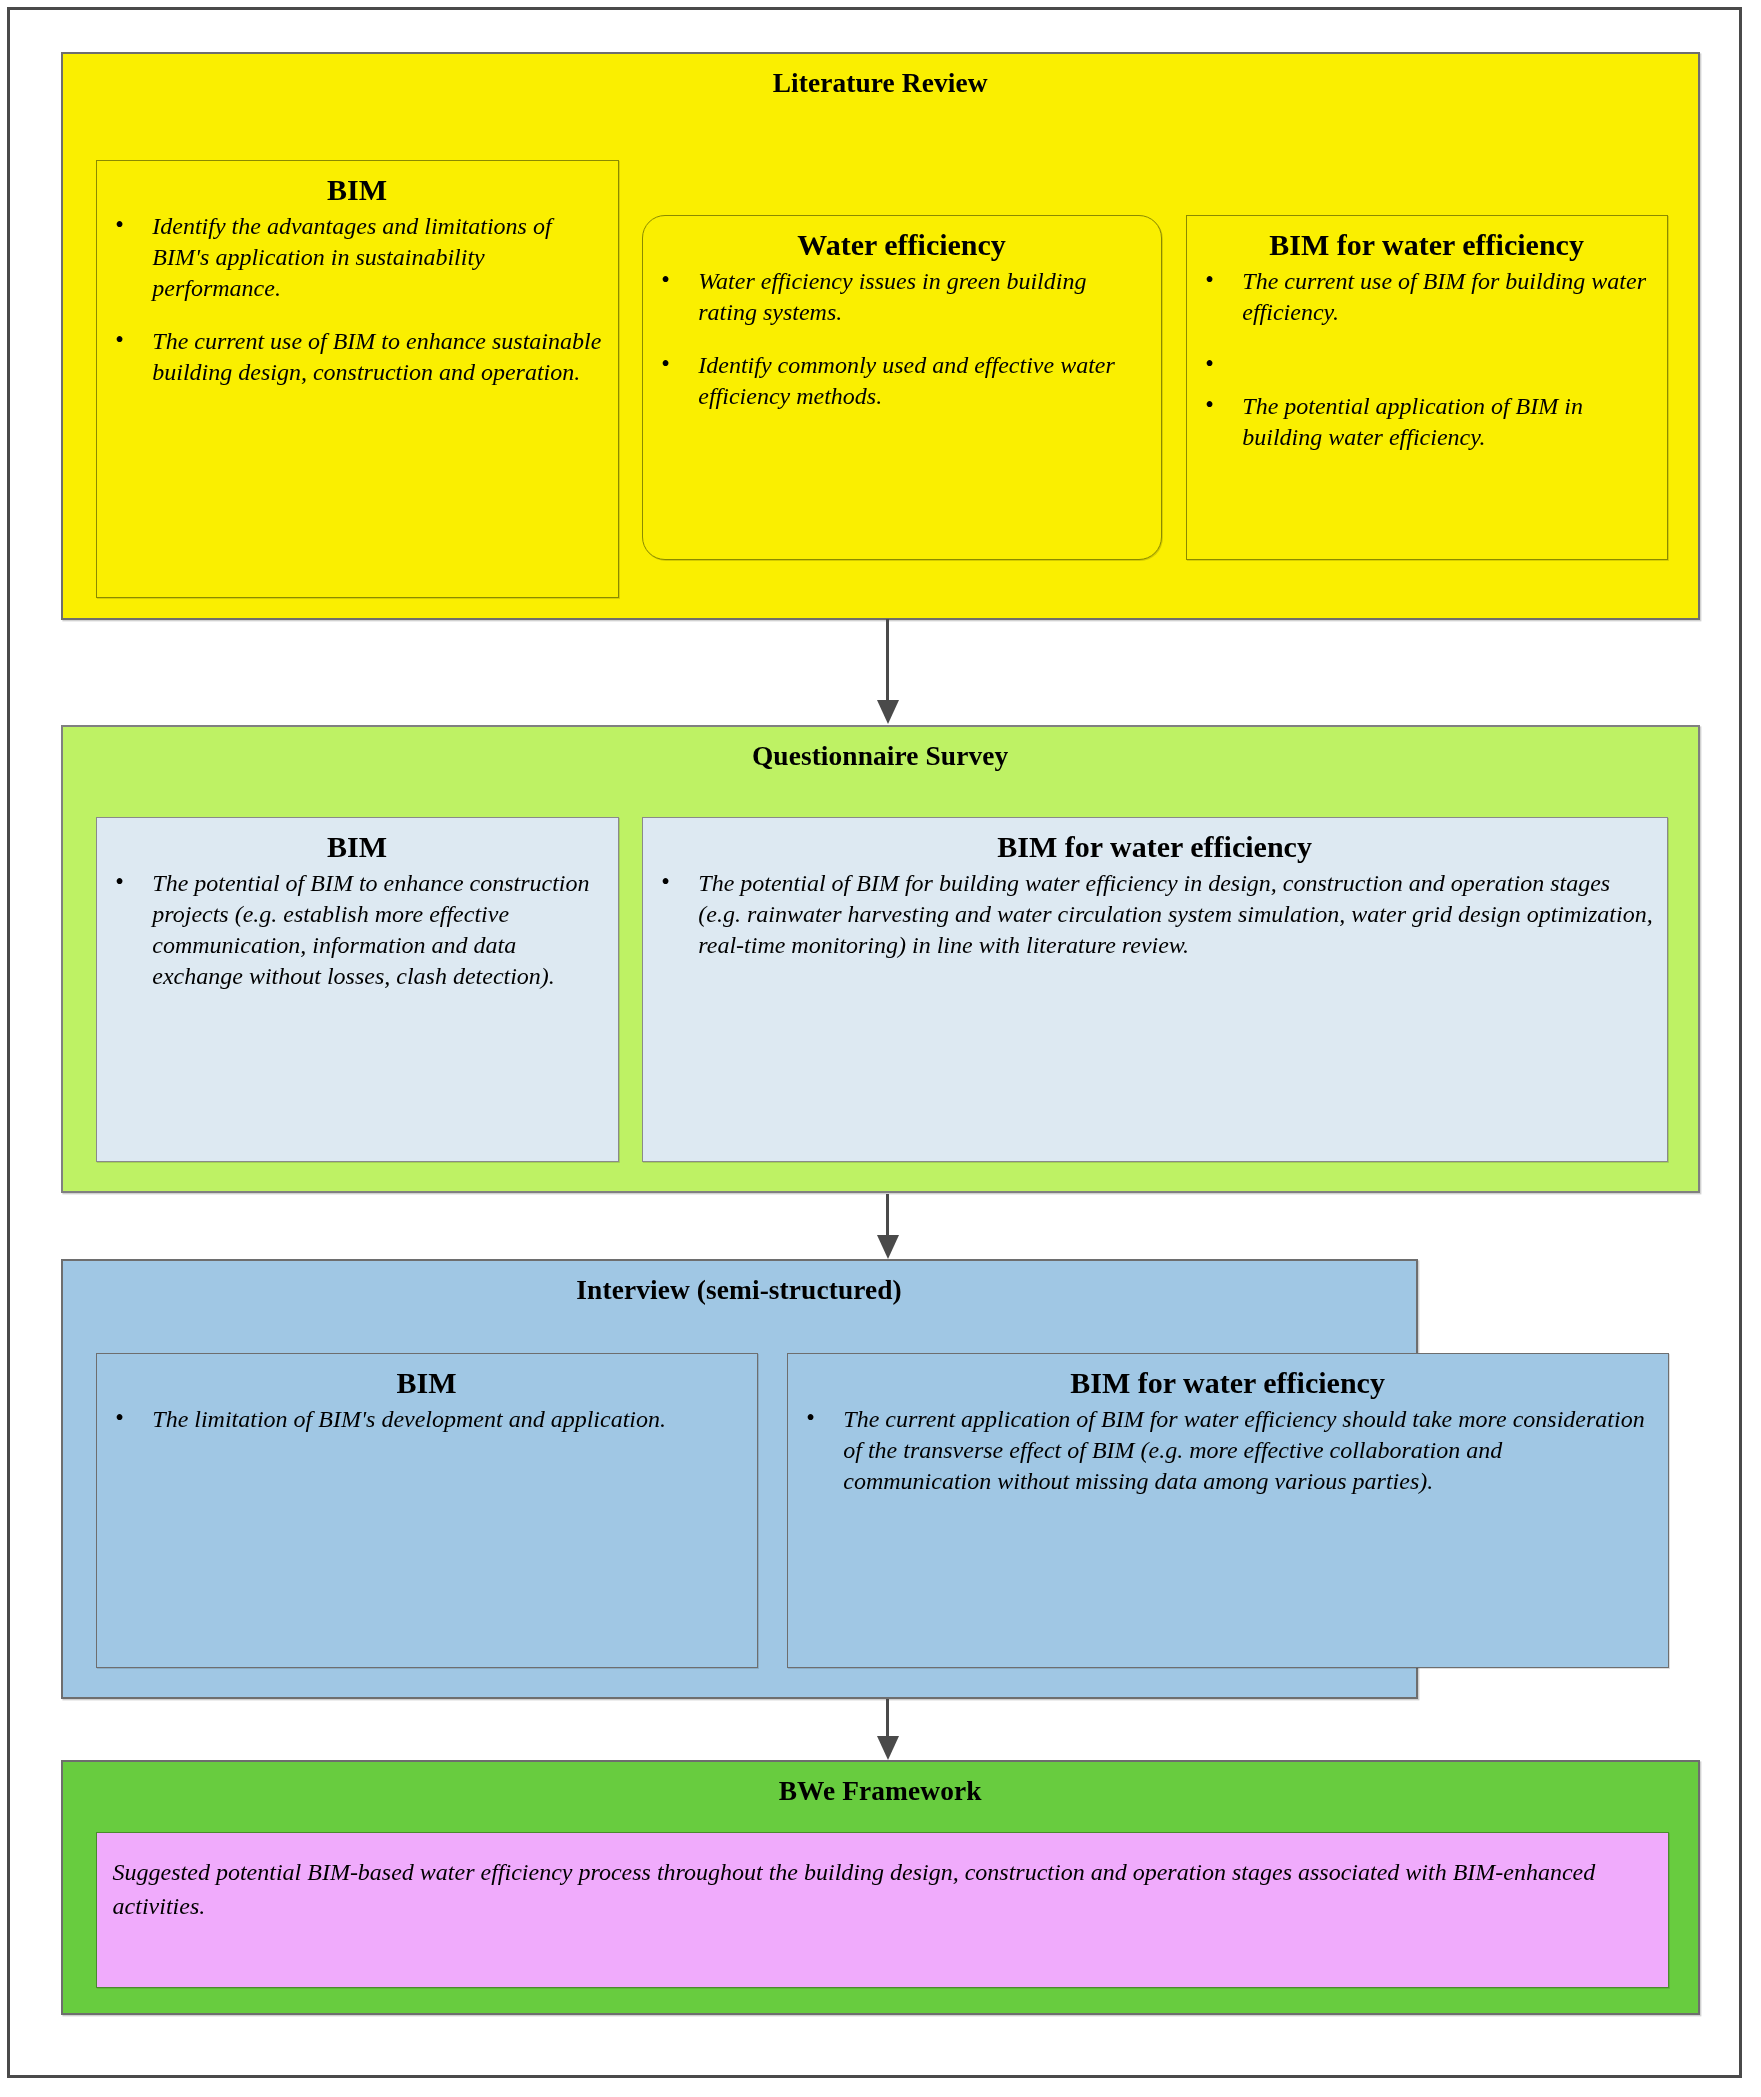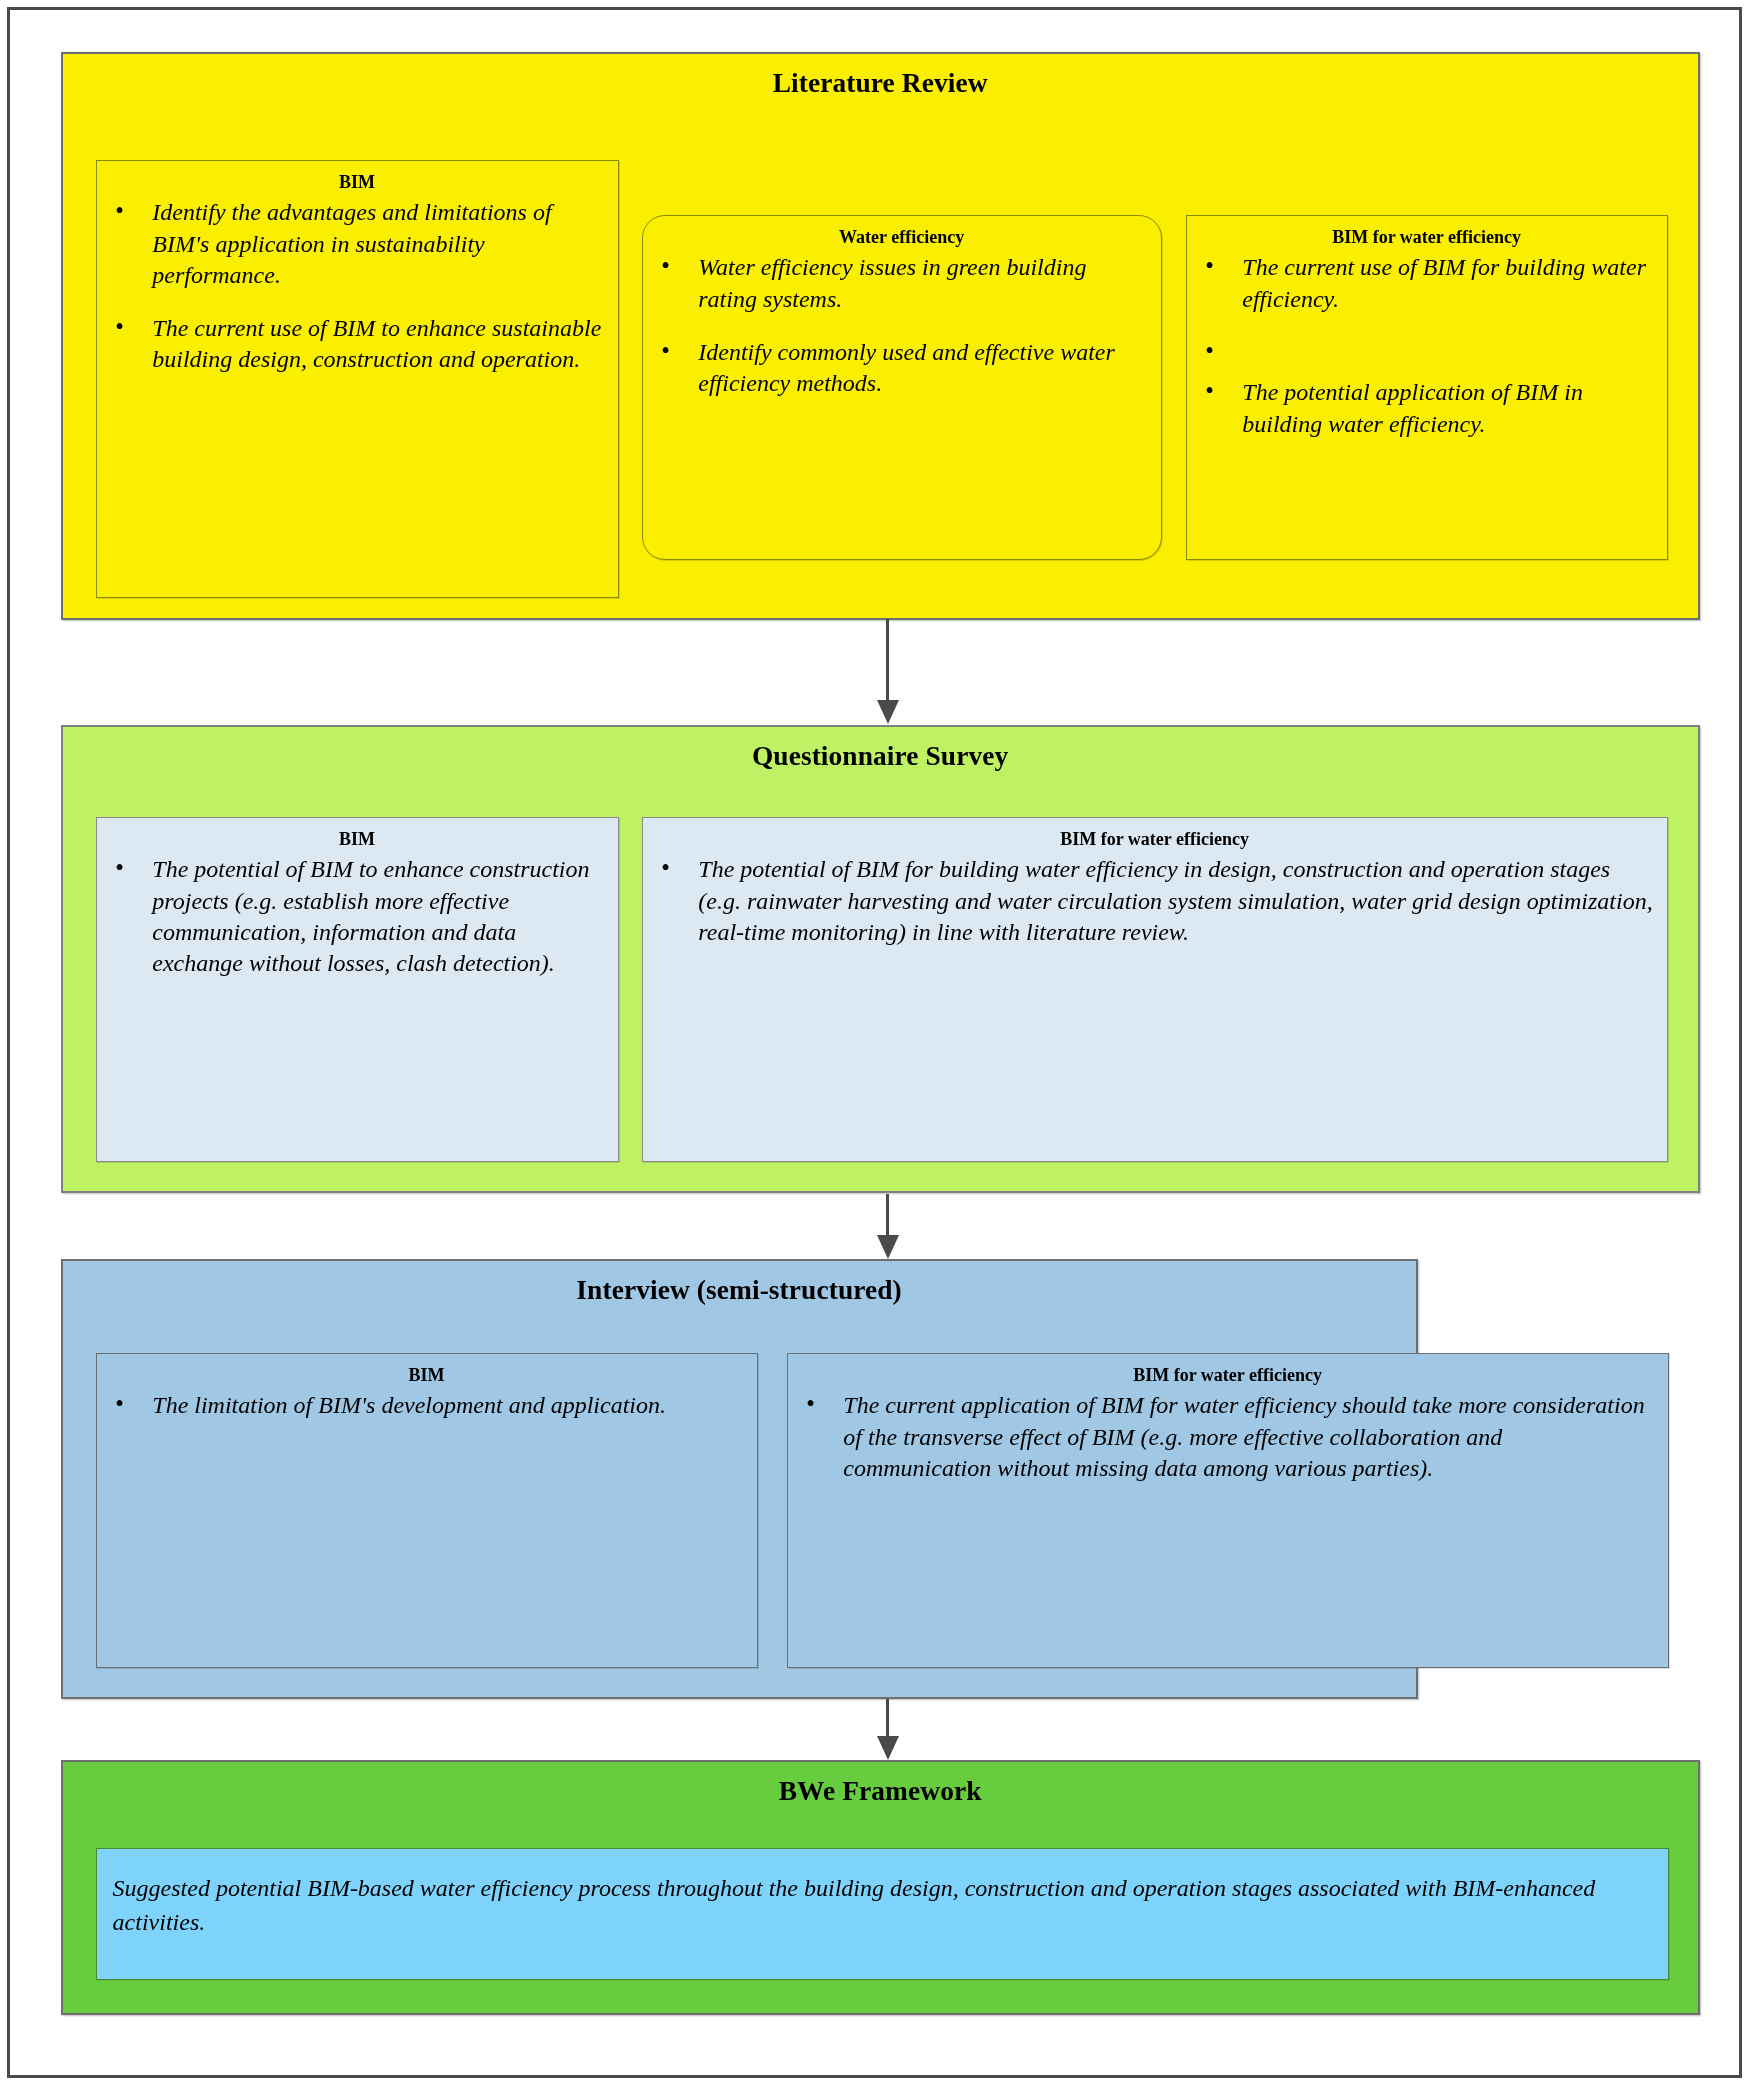--- a/index.html
+++ b/index.html
@@ -46,21 +46,21 @@
   
   .subbox {
     position: absolute;
     box-sizing: border-box;
     border: 1.9px solid #808080;
     box-shadow: 0.9px 0.9px 0 rgba(0,0,0,0.15);
   }
   .subbox-title {
     text-align: center;
     font-weight: bold;
-    font-size: 18px;
+    font-size: 30px;
     line-height: 1.1;
     padding-top: 12.3px;
     margin-bottom: 4.7px;
   }
   ul.blist {
     list-style: none;
     margin: 0;
     padding: 0 12.3px 0 4.7px;
   }
   ul.blist li {
@@ -130,26 +130,26 @@
     left: 51px;
     top: 1750px;
     width: 1639px;
     height: 255px;
     background: #68CC3F;
     border-color: #6e6e6e;
   }
   #f-body {
     position: absolute;
     left: 33px;
-    top: 86px;
+    top: 70px;
     width: 1573px;
-    height: 132px;
+    height: 156px;
     box-sizing: border-box;
     border: 1.9px solid #4b8a2e;
-    background: #7dd3fc;
+    background: #f0abfc;
     box-shadow: 0.9px 0.9px 0 rgba(0,0,0,0.12);
   }
   #f-body p {
     margin: 0;
     padding: 22px 19px 0 16px;
     font-style: italic;
     font-size: 24px;
     line-height: 1.42;
   }
 

